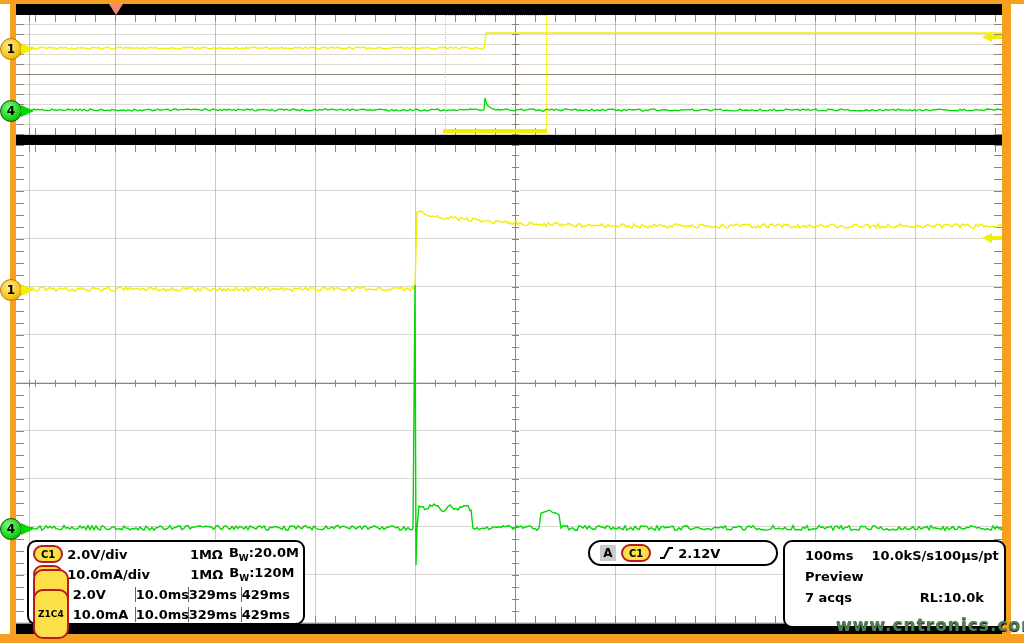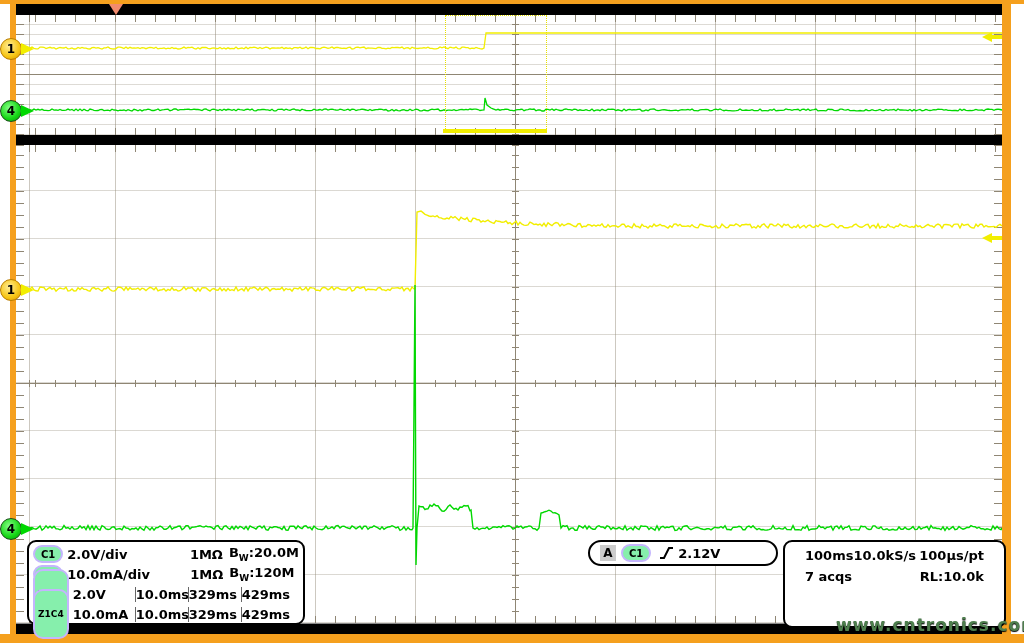--- a/index.html
+++ b/index.html
@@ -59,41 +59,41 @@
   .badge.green{background:radial-gradient(circle at 40% 35%, #86ff86, #14d614 60%, #0a930a);border:1px solid #1a4d1a;}
   .badge-arrow{position:absolute;left:20px;top:4px;width:0;height:0;
     border-top:6px solid transparent;border-bottom:6px solid transparent;}
   .badge-arrow.y{border-left:13px solid #F2EE00;}
   .badge-arrow.g{border-left:13px solid #00D800;}
 
   
   .infobox{position:absolute;background:#fff;border:2px solid #000;z-index:8;font-size:13px;}
   #ch-box{left:27px;top:540px;width:278px;height:85px;border-radius:9px;padding:2px 4px 0 4px;box-sizing:border-box;}
   .crow{display:flex;align-items:center;height:20px;white-space:nowrap;}
-  .oval{display:inline-flex;align-items:center;justify-content:center;border:2px solid #c4b5fd;
-    border-radius:10px;height:14px;font-size:10px;padding:0 6px;margin-right:4px;background:#86efac;}
+  .oval{display:inline-flex;align-items:center;justify-content:center;border:2px solid #b91c1c;
+    border-radius:10px;height:14px;font-size:10px;padding:0 6px;margin-right:4px;background:#fde047;}
   .oval.small{font-size:9px;padding:16px 3px;}
   .cell{display:inline-block;}
   .c-scale{width:104px;}
   .c-imp{width:52px;text-align:right;margin-right:6px;}
   .z-scale{width:62px;}
   .z-t{width:52px;border-left:1px solid #666;}
   sub{font-size:9px;}
 
   #trig-box{left:588px;top:540px;width:190px;height:26px;border-radius:13px;
     display:flex;align-items:center;padding:0 10px;box-sizing:border-box;}
   .a-square{display:inline-flex;width:16px;height:16px;background:#ccc;color:#000;
     align-items:center;justify-content:center;font-size:12px;margin-right:5px;}
   #edge-glyph{margin:0 4px;}
 
   #horiz-box{left:783px;top:540px;width:223px;height:88px;border-radius:9px;
     padding:3px 20px;box-sizing:border-box;}
   .hrow{display:flex;height:21px;align-items:center;}
   .hrow .grow{flex:1;}
-  .gap-l{}
+  .gap-l{margin-left:18px;}
 
   #watermark{position:absolute;left:836px;top:615px;z-index:10;font-size:17px;
     color:#4E7F4E;text-shadow:0 1px 1px #000;letter-spacing:1px;}
 </style>
 </head>
 <body>
 
 <div id="scope">
 
   <div class="strip" id="top-strip"></div>
@@ -198,20 +198,23 @@
   </div>
 
   <div class="infobox" id="horiz-box">
     <div class="hrow">
       <span>100ms</span>
       <span class="gap-l">10.0kS/s</span>
       <span class="grow"></span>
       <span>100µs/pt</span>
     </div>
     <div class="hrow">
+      <span>Preview</span>
+    </div>
+    <div class="hrow">
       <span>7 acqs</span>
       <span class="grow"></span>
       <span>RL:10.0k</span>
     </div>
   </div>
 
   <div id="watermark">www.cntronics.com</div>
 </div>
 
 </body></html>

